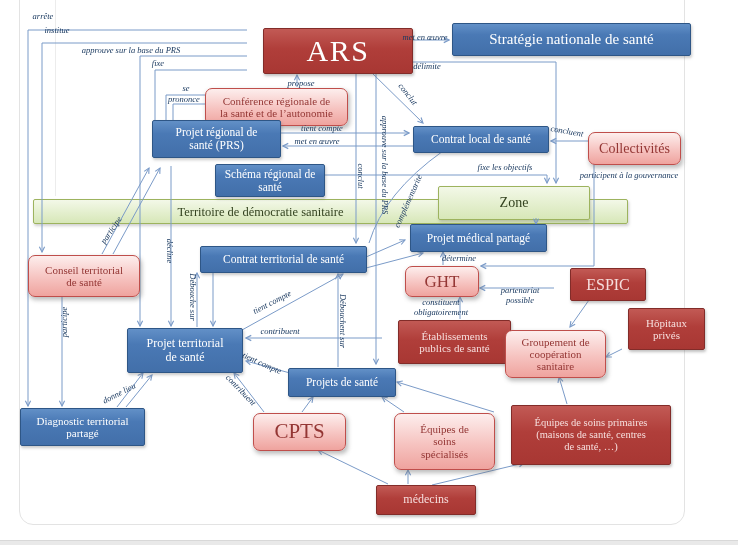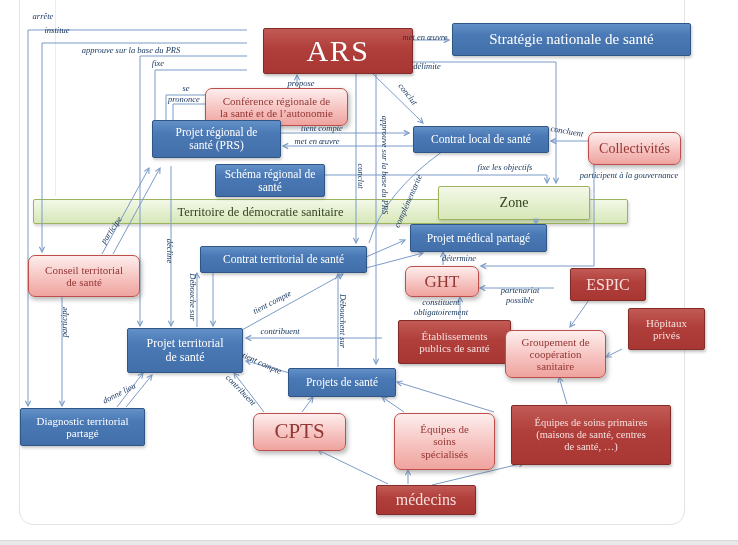--- a/index.html
+++ b/index.html
@@ -123,21 +123,21 @@
       <div class="node blue" style="left: 20px; top: 408px; width: 123px; height: 36px; font-size: 11px;">Diagnostic territorial
 partagé</div>
       <div class="node blue" style="left: 288px; top: 368px; width: 106px; height: 27px; font-size: 11.5px;">Projets de santé</div>
       <div class="node pink" style="left: 253px; top: 413px; width: 91px; height: 36px; font-size: 21px;">CPTS</div>
       <div class="node pink" style="left: 360px; top: 413px; width: 99px; height: 55px; font-size: 11px; margin-left: 34px;">Équipes de
 soins
 spécialisés</div>
       <div class="node darkred" style="left: 495px; top: 405px; width: 158px; height: 58px; font-size: 10.5px;">Équipes de soins primaires
 (maisons de santé, centres
 de santé, …)</div>
-      <div class="node darkred" style="left: 360px; top: 485px; width: 98px; height: 28px; font-size: 16px;">médecins</div>
+      <div class="node darkred" style="left: 360px; top: 485px; width: 98px; height: 28px; font-size: 12px;">médecins</div>
     </div>
   <div id="labels">
       <span class="elabel" style="left: 43px; top: 16px; transform: translate(-50%, -50%) rotate(0deg);">arrête</span>
       <span class="elabel" style="left: 57px; top: 30px; transform: translate(-50%, -50%) rotate(0deg);">institue</span>
       <span class="elabel" style="left: 131px; top: 50px; transform: translate(-50%, -50%) rotate(0deg);">approuve sur la base du PRS</span>
       <span class="elabel" style="left: 158px; top: 63px; transform: translate(-50%, -50%) rotate(0deg);">fixe</span>
       <span class="elabel" style="left: 186px; top: 88px; transform: translate(-50%, -50%) rotate(0deg);">se</span>
       <span class="elabel" style="left: 184px; top: 99px; transform: translate(-50%, -50%) rotate(0deg);">prononce</span>
       <span class="elabel" style="left: 301px; top: 83px; transform: translate(-50%, -50%) rotate(0deg);">propose</span>
       <span class="elabel" style="left: 425px; top: 37px; transform: translate(-50%, -50%) rotate(0deg);">met en œuvre</span>

